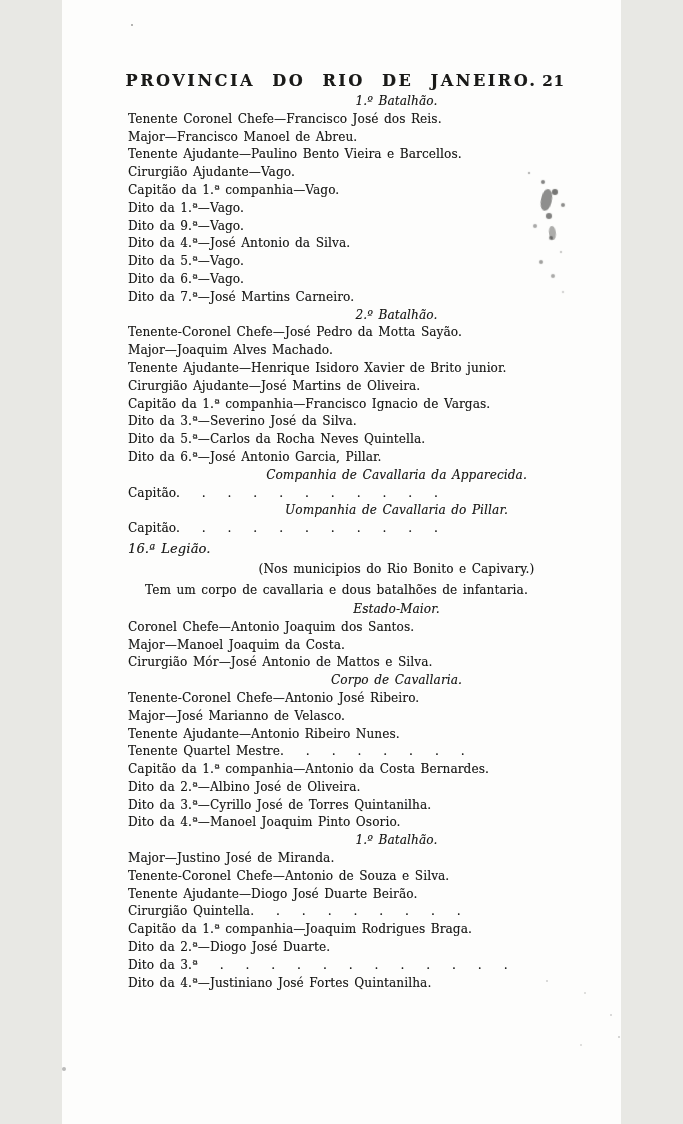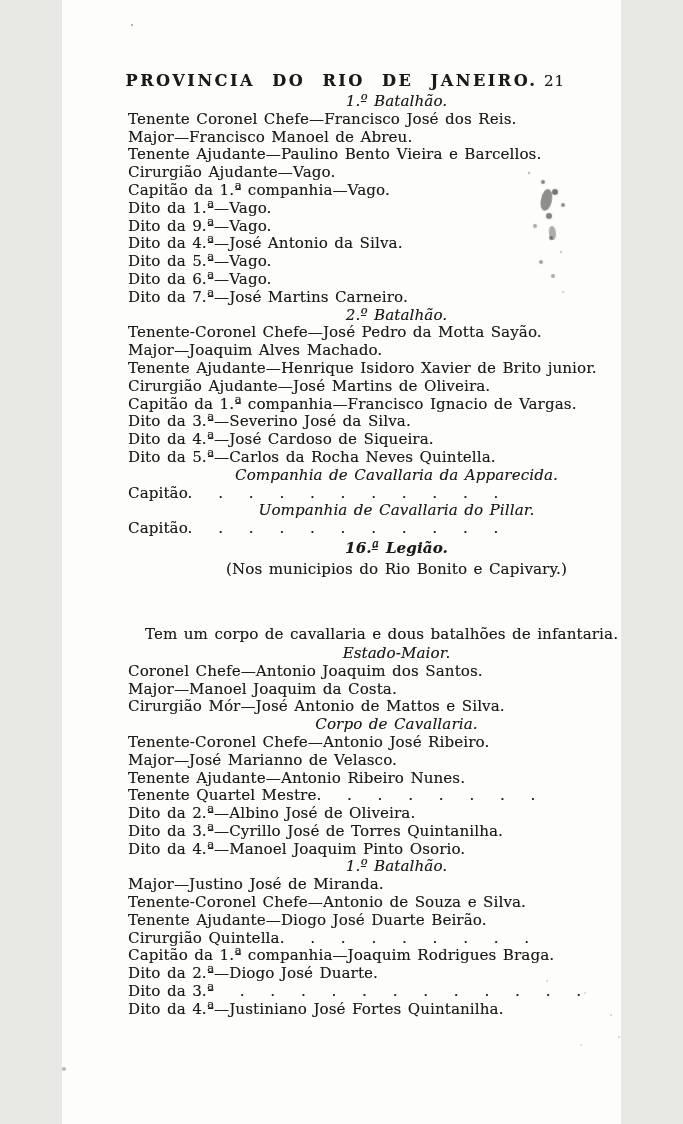--- a/index.html
+++ b/index.html
@@ -35,58 +35,56 @@
     letter-spacing: 2.6px;
     word-spacing: 9px;
     white-space: nowrap;
     text-shadow: 0.3px 0.3px 0.4px rgba(0,0,0,0.45);
   }
   .running-head .pageno {
     position: absolute;
     right: 56px;
     top: 1px;
     font-size: 15px;
-    font-weight: normal;
+    font-weight: bold;
     letter-spacing: 1px;
     text-shadow: 0.3px 0.3px 0.4px rgba(0,0,0,0.45);
   }
   
   .content {
     position: absolute;
     top: 93px;
     left: 66px;
     width: 537px;
   }
   .line {
-    font-size: 15px;
+    font-size: 12px;
     line-height: 17.8px;
     letter-spacing: 0.15px;
     word-spacing: 1.5px;
     white-space: pre-wrap;
     text-shadow: 0.25px 0.25px 0.35px rgba(0,0,0,0.4);
   }
   .line.heading {
     font-style: italic;
     text-align: center;
   }
   .line.heading-large {
     font-style: italic;
-    text-align: center;
-    font-size: 15px;
+    text-align: left;
+    font-size: 13px;
     line-height: 21px;
-    font-weight: bold;
   }
   .line.note {
     text-align: center;
     line-height: 21px;
   }
   .line.para {
     text-indent: 17px;
     line-height: 21px;
-    margin-top: 44px;
   }
   
   .smudge-dots {
     position: absolute;
     top: 0; left: 0;
     width: 2px; height: 2px;
     border-radius: 50%;
     background: transparent;
     pointer-events: none;
     box-shadow:
@@ -166,38 +164,39 @@
       <div class="line entry">Dito da 5.ª—Vago.</div>
       <div class="line entry">Dito da 6.ª—Vago.</div>
       <div class="line entry">Dito da 7.ª—José Martins Carneiro.</div>
       <div class="line heading">2.º Batalhão.</div>
       <div class="line entry">Tenente-Coronel Chefe—José Pedro da Motta Sayão.</div>
       <div class="line entry">Major—Joaquim Alves Machado.</div>
       <div class="line entry">Tenente Ajudante—Henrique Isidoro Xavier de Brito junior.</div>
       <div class="line entry">Cirurgião Ajudante—José Martins de Oliveira.</div>
       <div class="line entry">Capitão da 1.ª companhia—Francisco Ignacio de Vargas.</div>
       <div class="line entry">Dito da 3.ª—Severino José da Silva.</div>
-      <div class="line entry">Dito da 4.ª—José Cardoso de Siqueira.</div>
       <div class="line entry">Dito da 5.ª—Carlos da Rocha Neves Quintella.</div>
+      <div class="line entry">Dito da 6.ª—José Antonio Garcia, Pillar.</div>
       <div class="line heading">Companhia de Cavallaria da Apparecida.</div>
       <div class="line entry">Capitão.    .    .    .    .    .    .    .    .    .    .</div>
       <div class="line heading">Uompanhia de Cavallaria do Pillar.</div>
       <div class="line entry">Capitão.    .    .    .    .    .    .    .    .    .    .</div>
       <div class="line heading-large">16.ª Legião.</div>
       <div class="line note">(Nos municipios do Rio Bonito e Capivary.)</div>
       <div class="line para">Tem um corpo de cavallaria e dous batalhões de infantaria.</div>
       <div class="line heading">Estado-Maior.</div>
       <div class="line entry">Coronel Chefe—Antonio Joaquim dos Santos.</div>
       <div class="line entry">Major—Manoel Joaquim da Costa.</div>
       <div class="line entry">Cirurgião Mór—José Antonio de Mattos e Silva.</div>
       <div class="line heading">Corpo de Cavallaria.</div>
       <div class="line entry">Tenente-Coronel Chefe—Antonio José Ribeiro.</div>
       <div class="line entry">Major—José Marianno de Velasco.</div>
       <div class="line entry">Tenente Ajudante—Antonio Ribeiro Nunes.</div>
       <div class="line entry">Tenente Quartel Mestre.    .    .    .    .    .    .    .</div>
+      <div class="line entry">Capitão da 1.ª companhia—Antonio da Costa Bernardes.</div>
       <div class="line entry">Dito da 2.ª—Albino José de Oliveira.</div>
       <div class="line entry">Dito da 3.ª—Cyrillo José de Torres Quintanilha.</div>
       <div class="line entry">Dito da 4.ª—Manoel Joaquim Pinto Osorio.</div>
       <div class="line heading">1.º Batalhão.</div>
       <div class="line entry">Major—Justino José de Miranda.</div>
       <div class="line entry">Tenente-Coronel Chefe—Antonio de Souza e Silva.</div>
       <div class="line entry">Tenente Ajudante—Diogo José Duarte Beirão.</div>
       <div class="line entry">Cirurgião Quintella.    .    .    .    .    .    .    .    .</div>
       <div class="line entry">Capitão da 1.ª companhia—Joaquim Rodrigues Braga.</div>
       <div class="line entry">Dito da 2.ª—Diogo José Duarte.</div>

